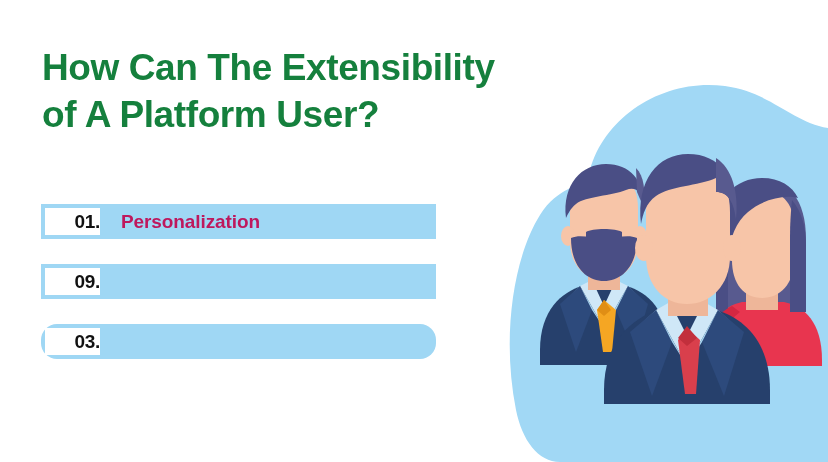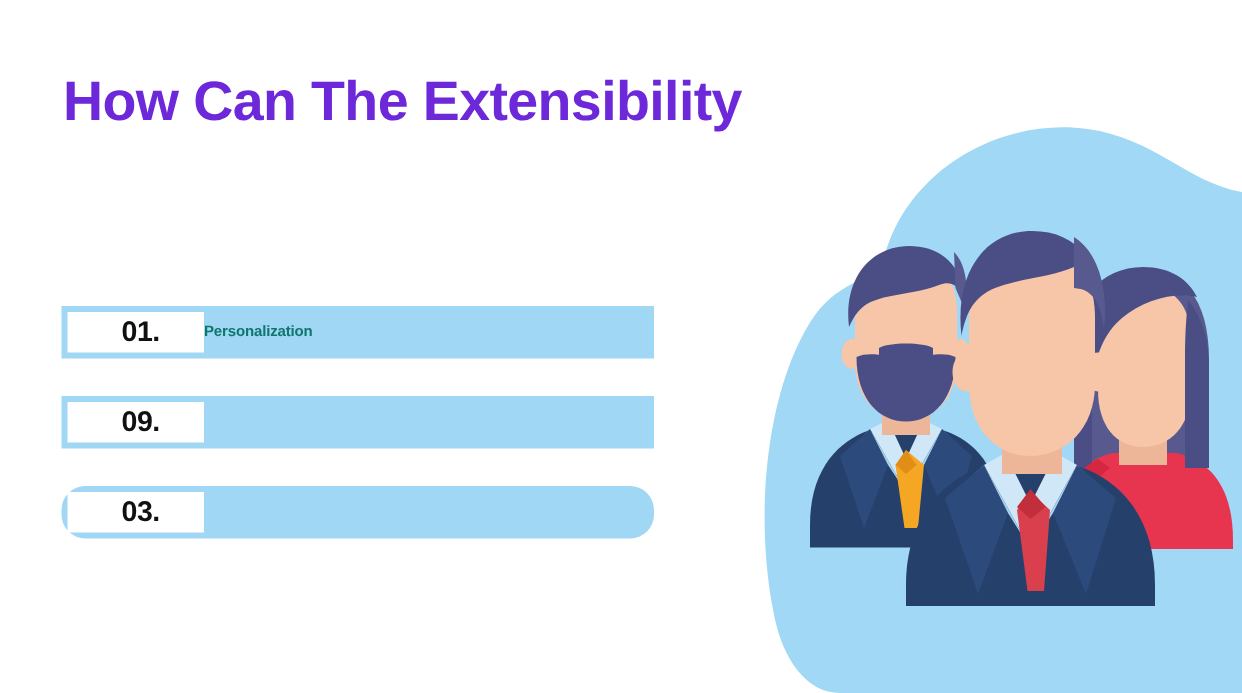--- a/index.html
+++ b/index.html
@@ -41,21 +41,21 @@
     left: 42px;
     top: 44px;
     width: 580px;
     z-index: 5;
   }
   .headline-line {
     font-family: "Liberation Sans", sans-serif;
     font-size: 37px;
     line-height: 47px;
     font-weight: bold;
-    color: #6d28d9;
+    color: #15803d;
     letter-spacing: -0.4px;
     white-space: nowrap;
   }
 
   
   #list {
     position: absolute;
     left: 41px;
     top: 204px;
     width: 395px;
@@ -74,38 +74,37 @@
     margin-bottom: 0;
     border-radius: 16px;
   }
   .row-badge {
     width: 55px;
     height: 27px;
     margin-left: 4px;
     background: #ffffff;
     display: flex;
     align-items: center;
-    justify-content: flex-start;
+    justify-content: flex-end;
     flex: 0 0 auto;
-    padding-left: 36px;
   }
   .row-number {
     font-family: "Liberation Sans", sans-serif;
     font-size: 19px;
     font-weight: bold;
     color: #111111;
     letter-spacing: -0.3px;
     line-height: 1;
   }
   .row-label {
     font-family: "Liberation Sans", sans-serif;
-    font-size: 10px;
+    font-size: 19px;
     font-weight: bold;
-    color: #0f766e;
-    margin-left: 0;
+    color: #be185d;
+    margin-left: 21px;
     letter-spacing: -0.1px;
     white-space: nowrap;
   }
 </style>
 </head>
 <body>
 
 <div id="slide">
 
   <div id="illustration">
@@ -251,20 +250,21 @@
                  C 258 126, 230 126, 216 136
                  C 206 143, 203 154, 201 164 Z" fill="#4a4e85"></path>
         <path d="M 276 118 L 276 132 C 288 132, 294 142, 296 160 C 299 132, 292 108, 276 98 Z" fill="#585a8f"></path>
       </g>
 
     </svg>
   </div>
 
   <div id="headline">
     <div class="headline-line">How Can The Extensibility</div>
+    <div class="headline-line">of A Platform User?</div>
   </div>
 
   <div id="list">
 
     <div class="list-row">
       <div class="row-badge">
         <span class="row-number">01.</span>
       </div>
       <span class="row-label">Personalization</span>
     </div>

